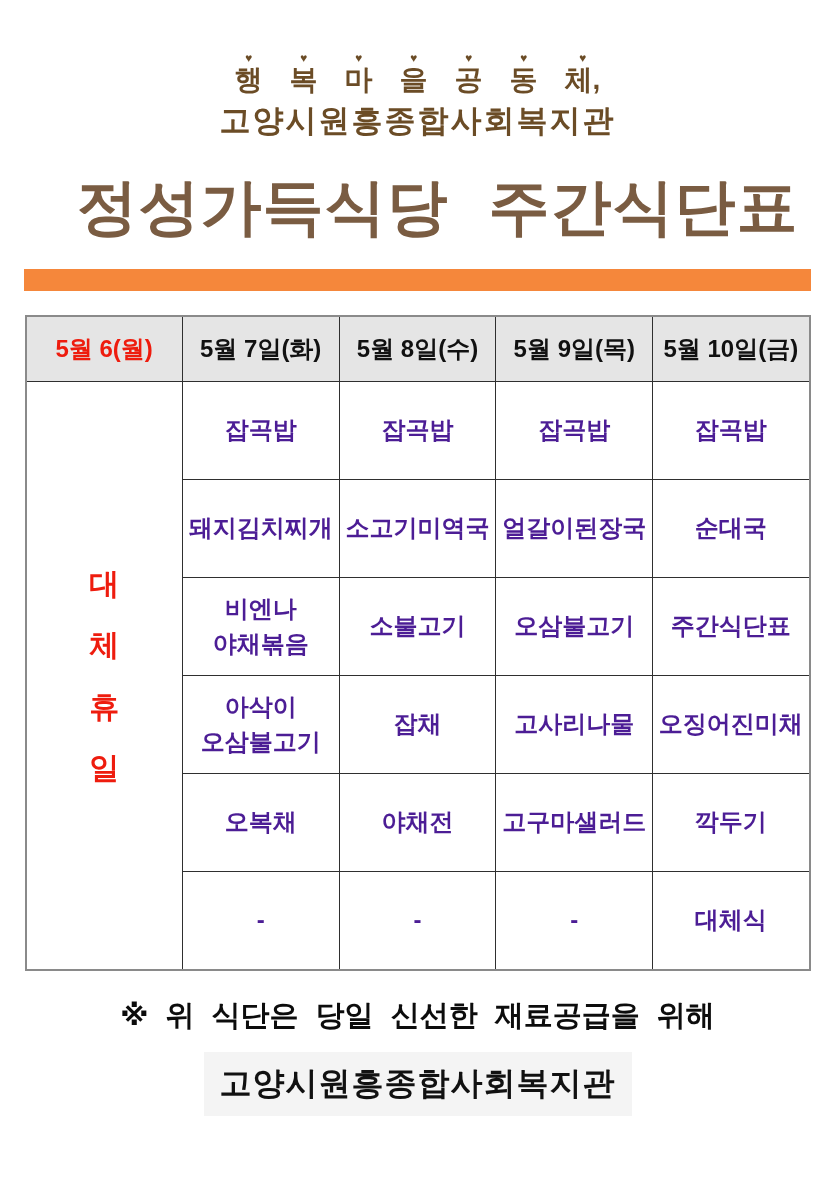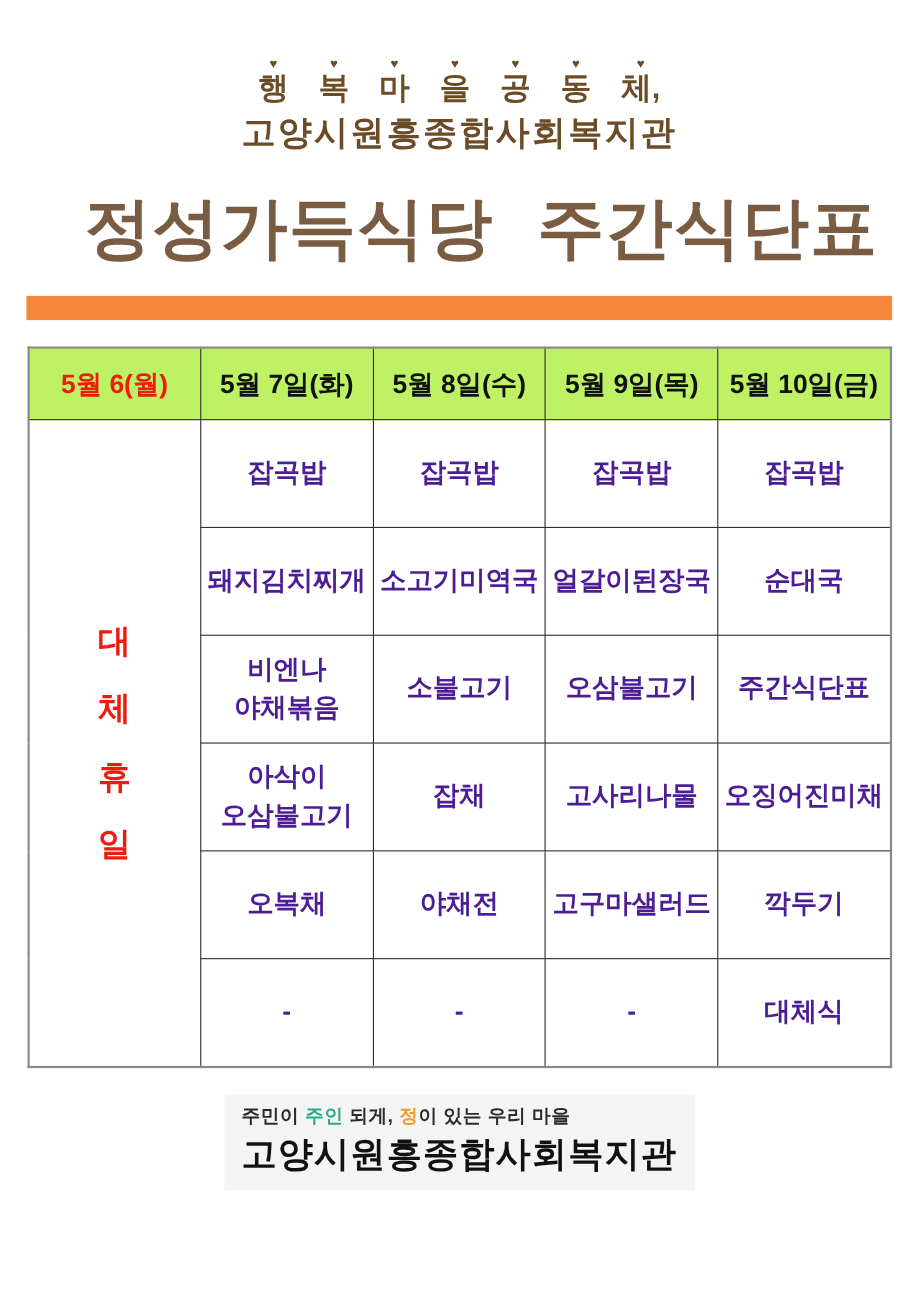--- a/index.html
+++ b/index.html
@@ -78,21 +78,21 @@
     table-layout: fixed;
   }
   .menu-table th, .menu-table td {
     border: 1px solid #2f2f2f;
     text-align: center;
     vertical-align: middle;
   }
   .menu-table { border: 2px solid #8a8a8a; }
   .menu-table th {
     height: 62px;
-    background: #bef264;
+    background: #e5e5e5;
     font-size: 24px;
     font-weight: 800;
     color: #111111;
   }
   .menu-table th.red-day { color: #ee1c0e; }
   .menu-table td {
     height: 95px;
     font-size: 24px;
     font-weight: 700;
     color: #4c1d95;
@@ -234,22 +234,20 @@
       <tr>
         <td>-</td>
         <td>-</td>
         <td>-</td>
         <td>대체식</td>
       </tr>
     </tbody>
   </table>
 
   <div class="footnote">
+    <div>※ 위 식단은 당일 신선한 재료공급을 위해</div>
   </div>
 
   <div class="logo-block">
-    <div class="logo-tagline">
-      <span>주민이 </span><span class="tag-owner">주인</span><span> 되게, </span><span class="tag-jeong">정</span><span>이 있는 우리 마을</span>
-    </div>
     <div class="logo-name">고양시원흥종합사회복지관</div>
   </div>
 
 </div>
 
 </body></html>

